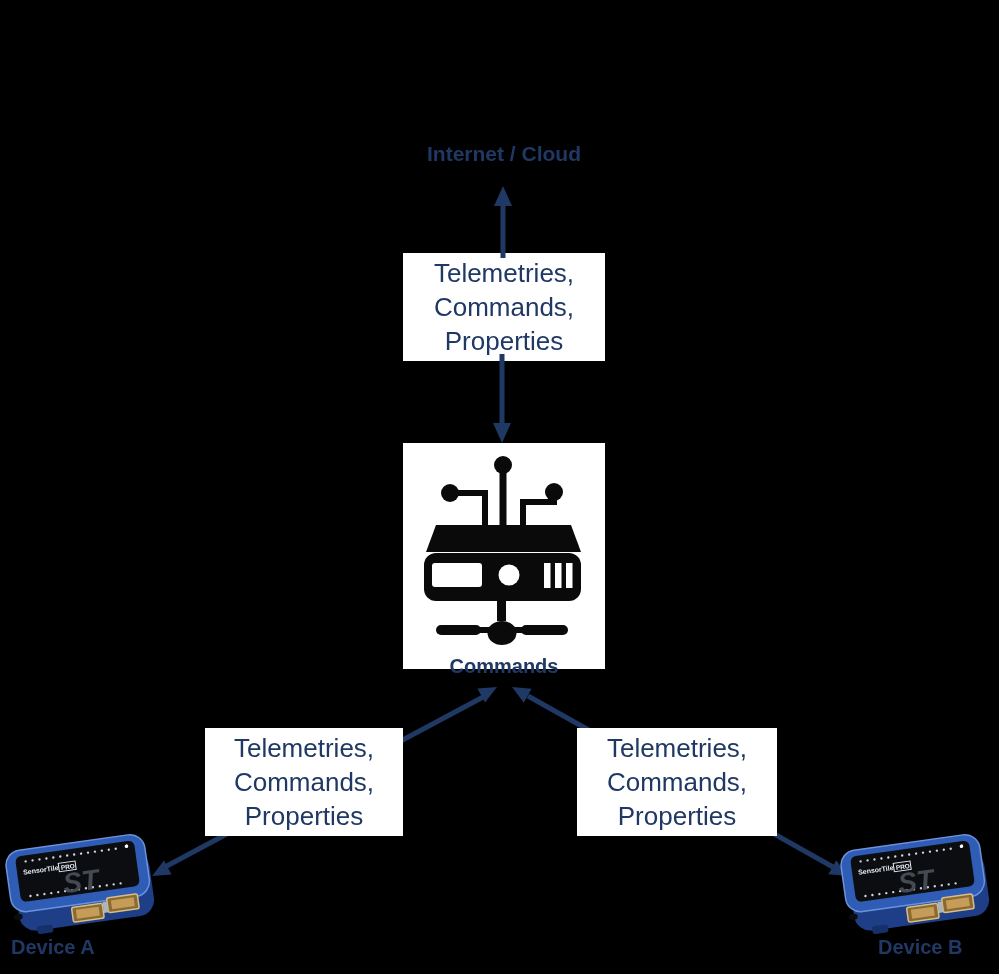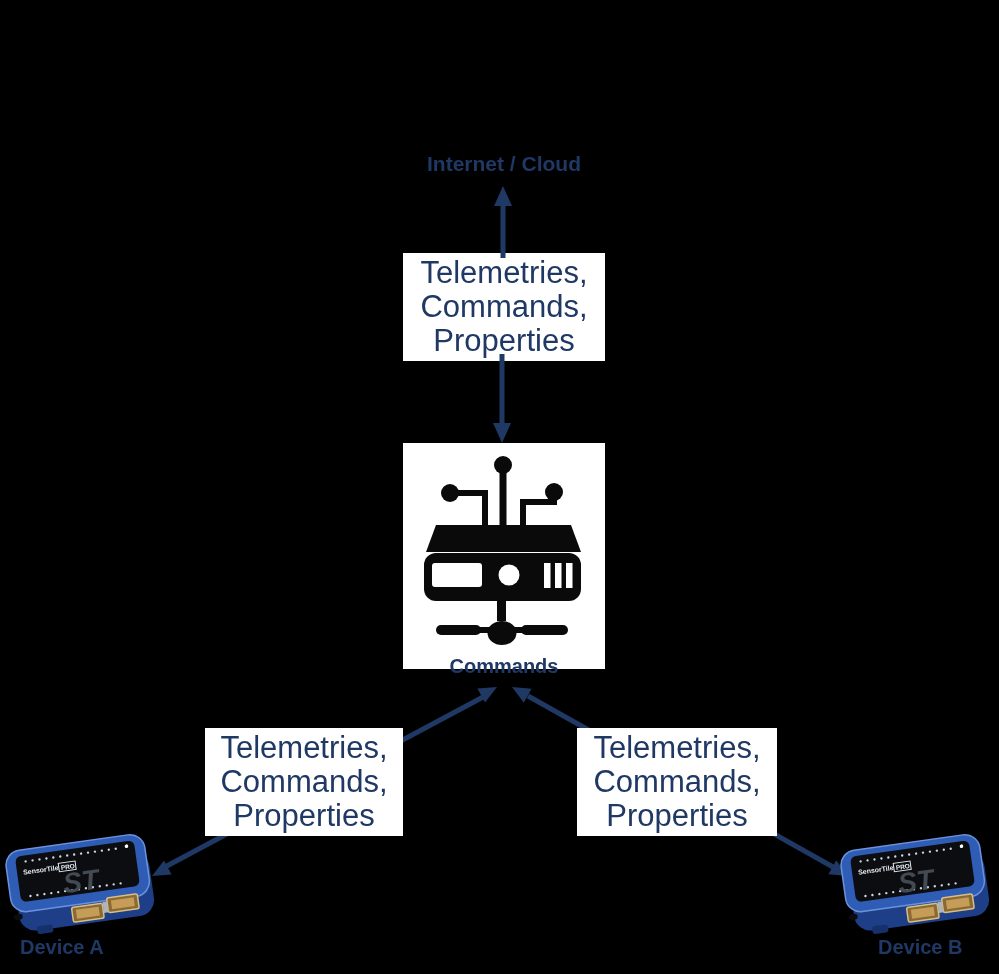--- a/index.html
+++ b/index.html
@@ -7,34 +7,34 @@
     position:relative; width:999px; height:974px; background:#000000;
     overflow:hidden; font-family:"Liberation Sans","DejaVu Sans",sans-serif;
   }
   .layer { position:absolute; left:0; top:0; width:999px; height:974px; }
   .layer-under { z-index:1; }
   .layer-over  { z-index:3; }
   .wbox {
     position:absolute; background:#ffffff; z-index:2;
     display:flex; flex-direction:column; justify-content:center; align-items:center;
   }
-  .tbox { color:#1f3864; font-size:31px; line-height:34px; text-align:center; }
+  .tbox { color:#1f3864; font-size:26px; line-height:34px; text-align:center; }
   .box-top   { left:403px; top:253px; width:202px; height:108px; }
   .box-left  { left:205px; top:728px; width:198px; height:108px; }
   .box-right { left:577px; top:728px; width:200px; height:108px; }
   .gw-box    { left:403px; top:443px; width:202px; height:226px;
                justify-content:flex-start; align-items:center; }
   .gw-box svg { margin-top:12px; }
   .lbl {
     position:absolute; color:#1f3864; font-weight:bold; font-size:20px;
     z-index:4; white-space:nowrap;
   }
-  .lbl-cloud   { left:403px; top:152px; width:202px; text-align:center; font-size:21px; }
+  .lbl-cloud   { left:403px; top:142px; width:202px; text-align:center; font-size:21px; }
   .lbl-gateway { left:403px; top:655px; width:202px; text-align:center; }
-  .lbl-device-a{ left:20px;  top:936px; }
+  .lbl-device-a{ left:11px;  top:936px; }
   .lbl-device-b{ left:878px; top:936px; }
   .devimg { position:absolute; z-index:2; width:150px; height:105px; }
   .dev-a { left:5px;   top:830px; }
   .dev-b { left:840px; top:830px; }
   .defs-hidden { position:absolute; width:0; height:0; overflow:hidden; }
 </style>
 </head>
 <body>
 
 <div class="canvas">

